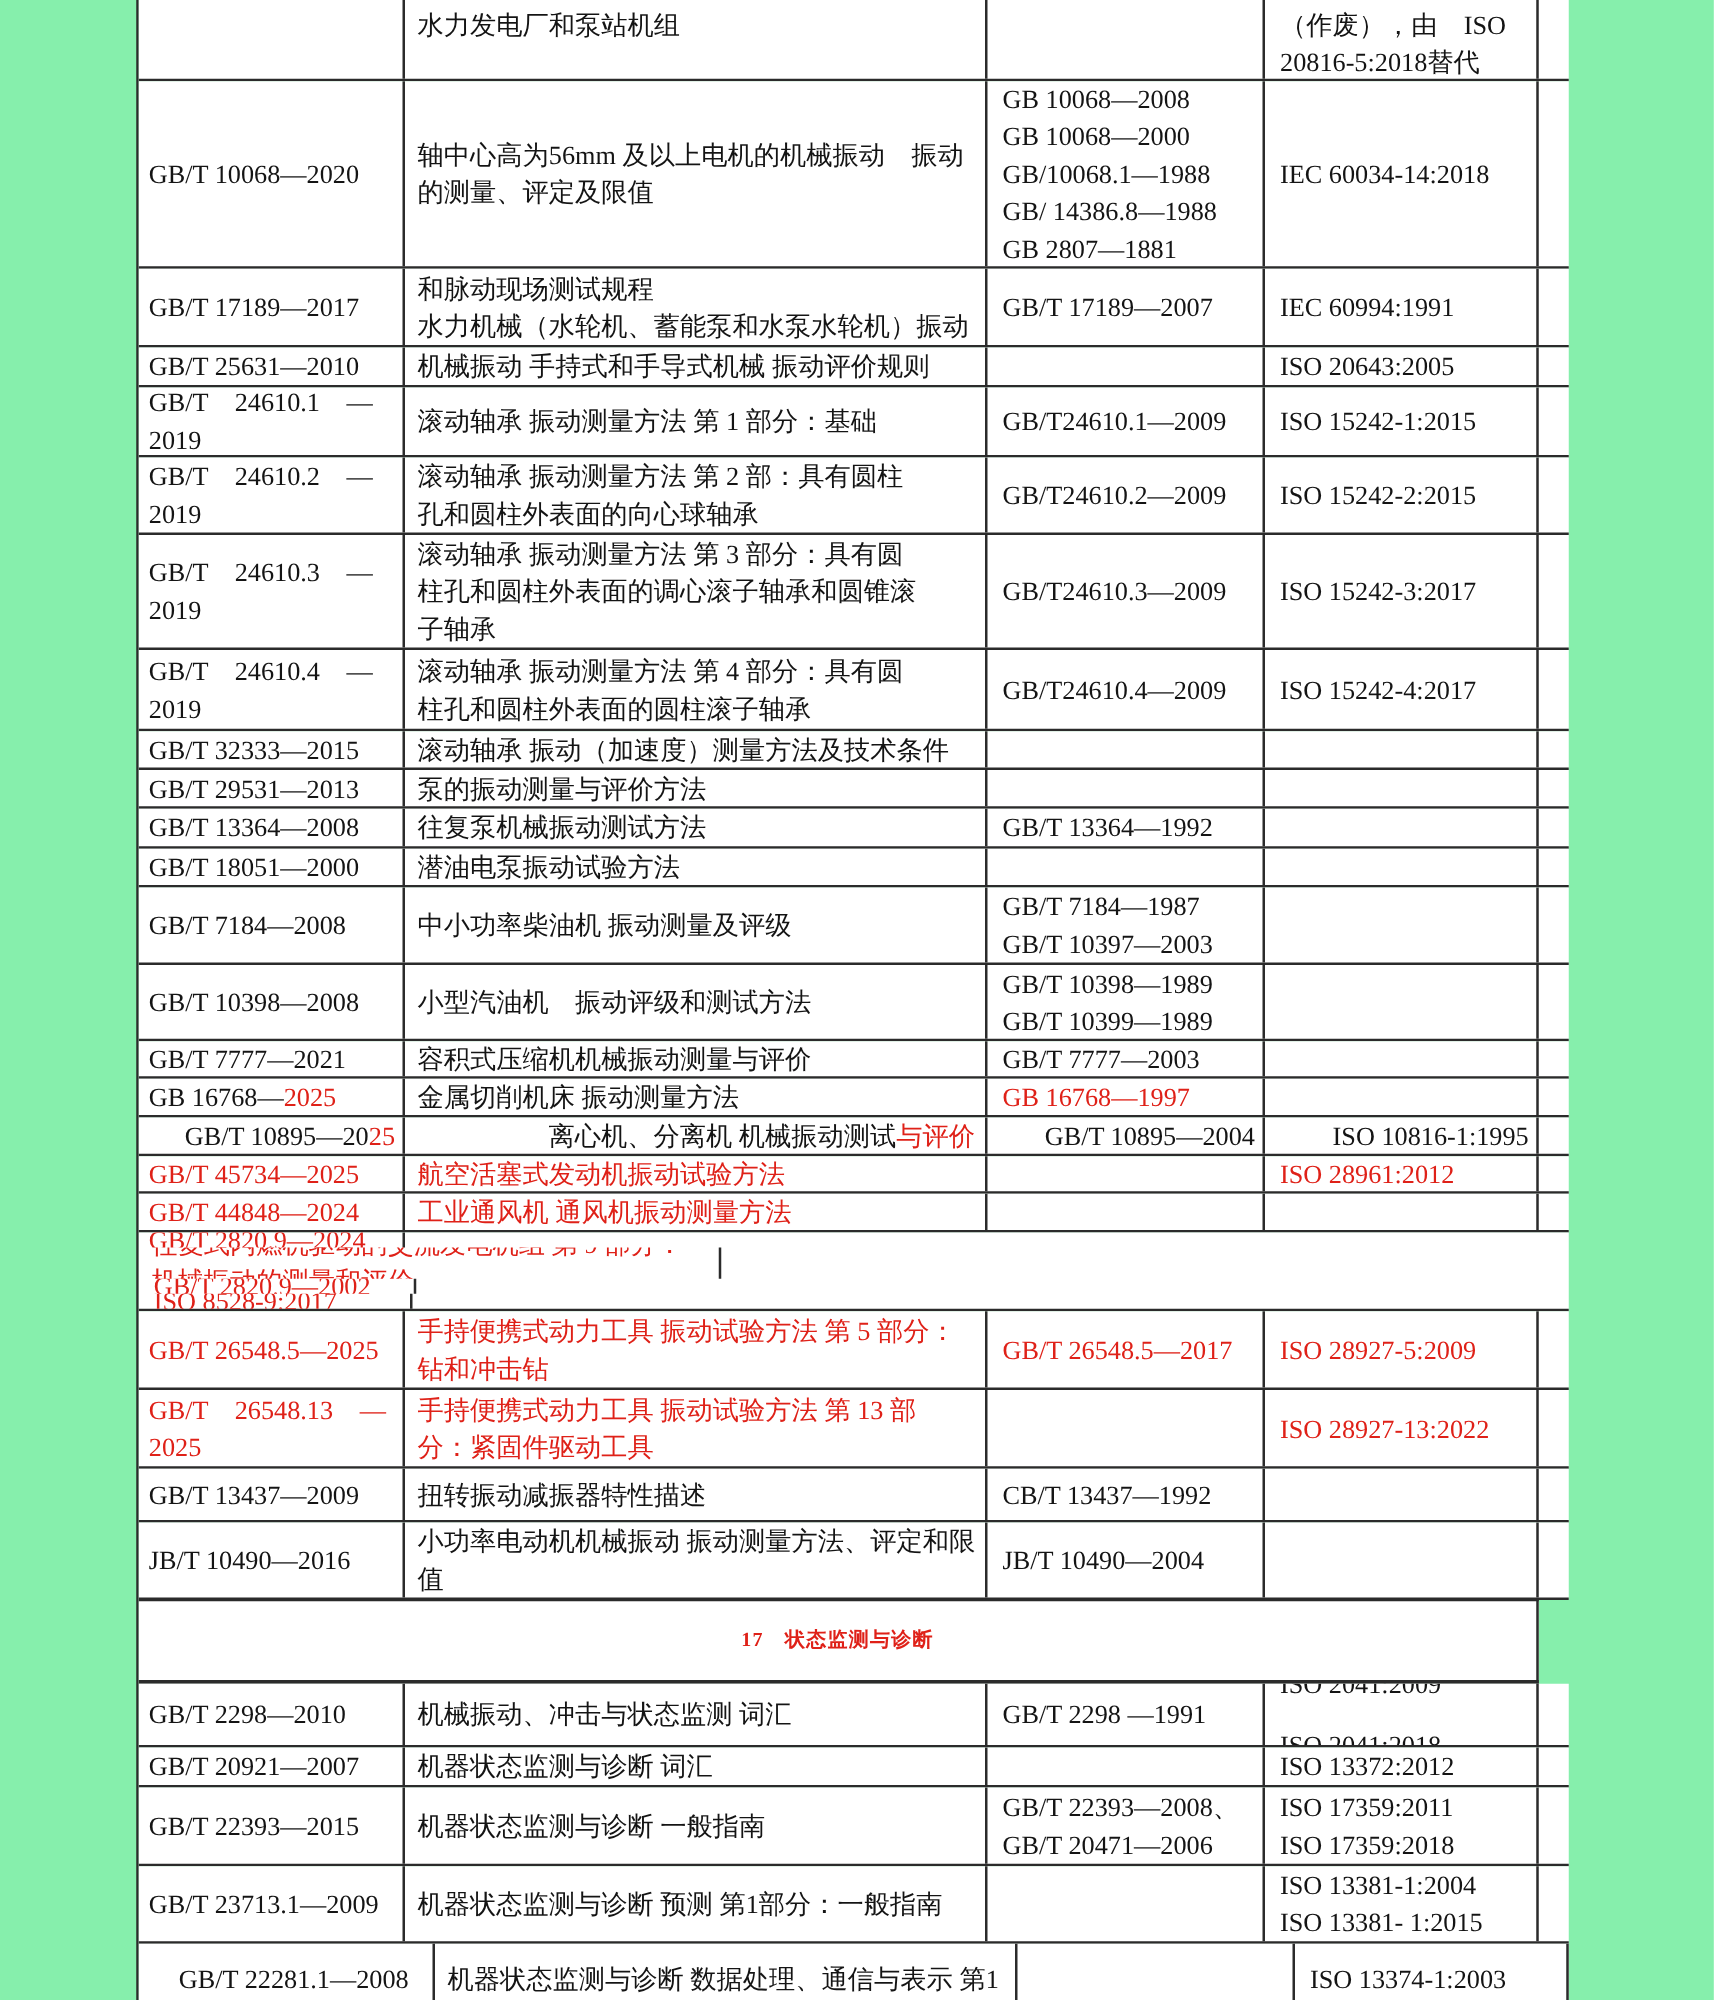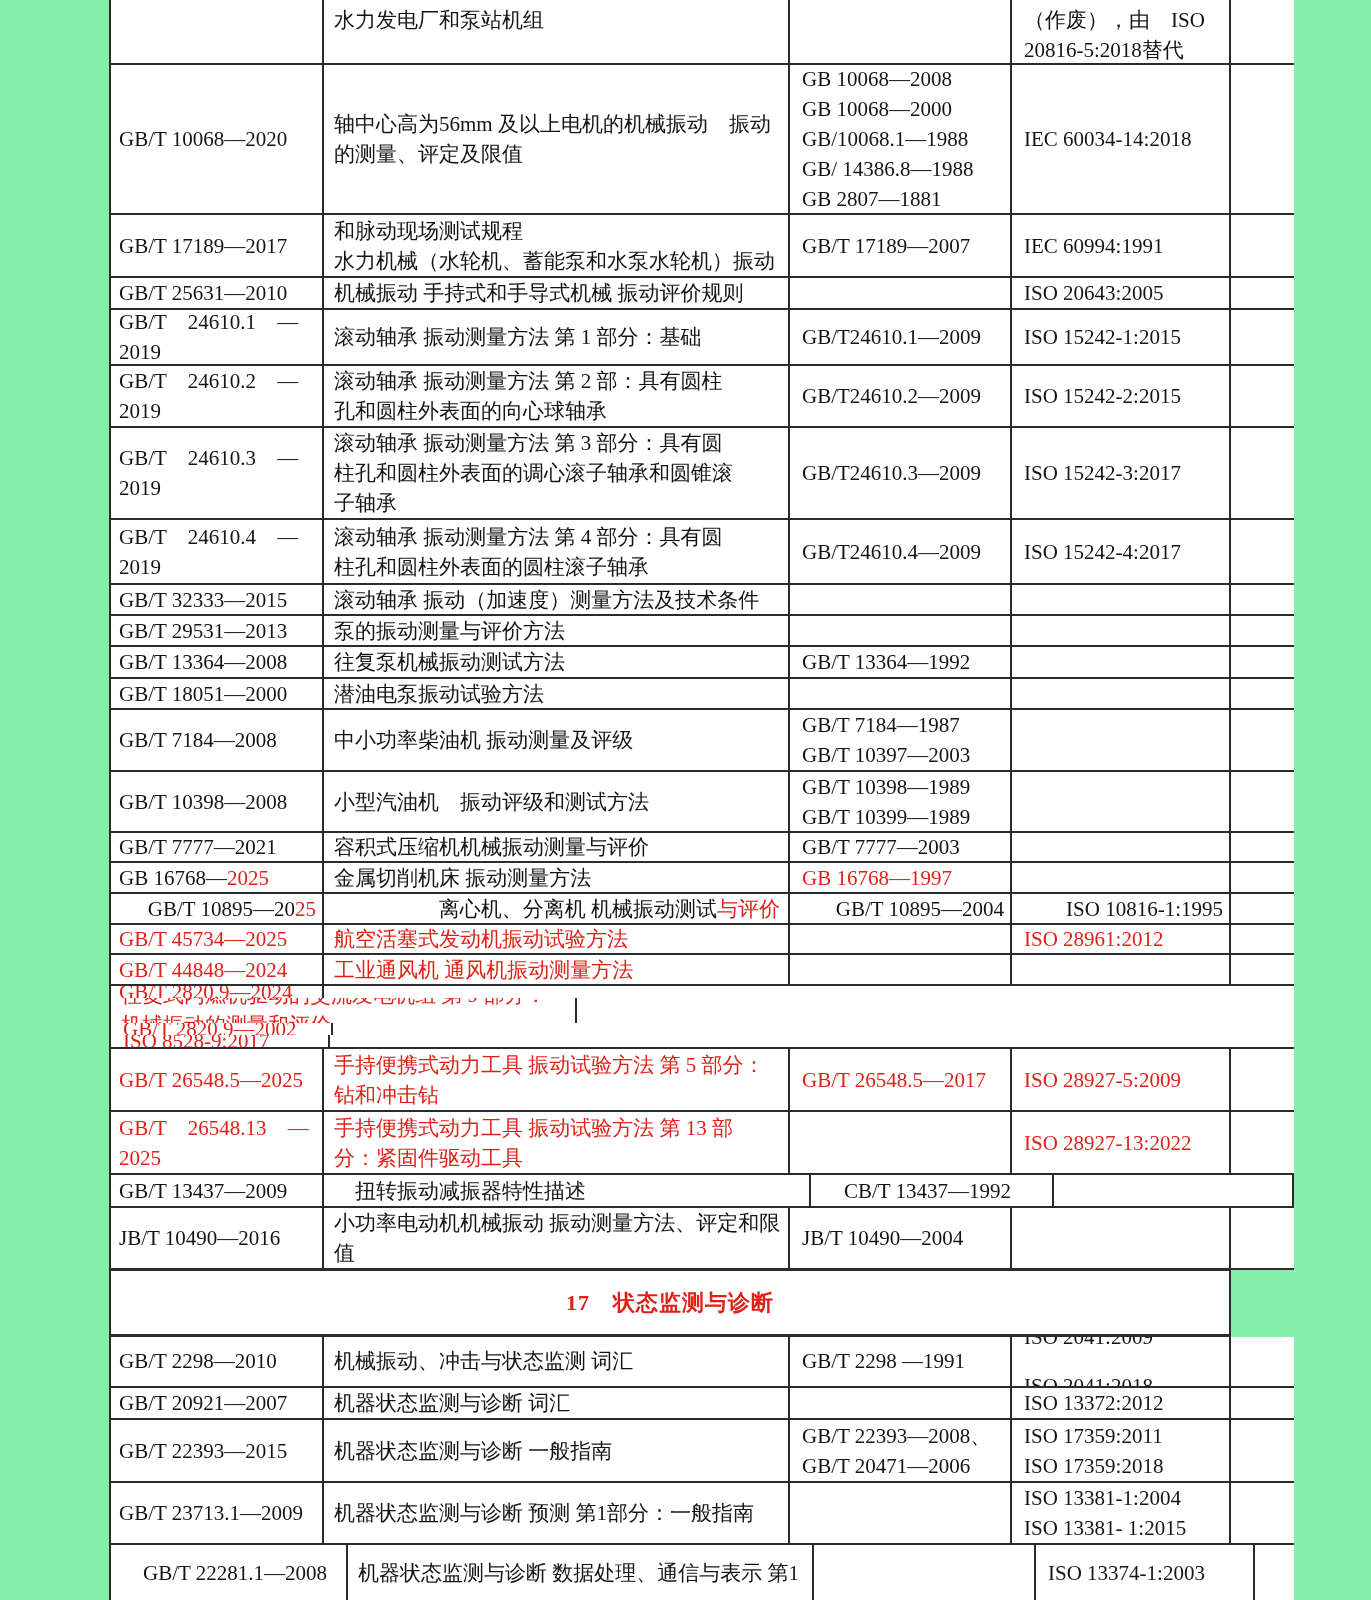--- a/index.html
+++ b/index.html
@@ -48,21 +48,21 @@
     border-bottom: 3px solid #2b2b2b;
     border-top: 1px solid #2b2b2b;
     border-right: 2px solid #2b2b2b;
     display: flex;
     align-items: center;
     justify-content: center;
   }
   .section-text {
     font-weight: bold;
     color: #df2118;
-    font-size: 22px;
+    font-size: 16px;
     letter-spacing: 1px;
   }
 </style>
 </head>
 <body>
 
 <div class="page">
   <div class="doc-table">
       <div class="t-row" style="height: 65px;">
         <div class="cell col0 top"></div>
@@ -350,21 +350,21 @@
         </div>
         <div class="cell col1">
           <div class="line"><span class="red">手持便携式动力工具 振动试验方法 第 13 部</span></div>
           <div class="line"><span class="red">分：紧固件驱动工具</span></div>
         </div>
         <div class="cell col2"></div>
         <div class="cell col3">
           <div class="line"><span class="red">ISO 28927-13:2022</span></div>
         </div>
       </div>
-      <div class="t-row" style="height: 33px; gap: 21px;">
+      <div class="t-row" style="height: 43px;">
         <div class="cell col0">
           <div class="line"><span>GB/T 13437—2009</span></div>
         </div>
         <div class="cell col1">
           <div class="line"><span>扭转振动减振器特性描述</span></div>
         </div>
         <div class="cell col2">
           <div class="line"><span>CB/T 13437—1992</span></div>
         </div>
         <div class="cell col3"></div>

